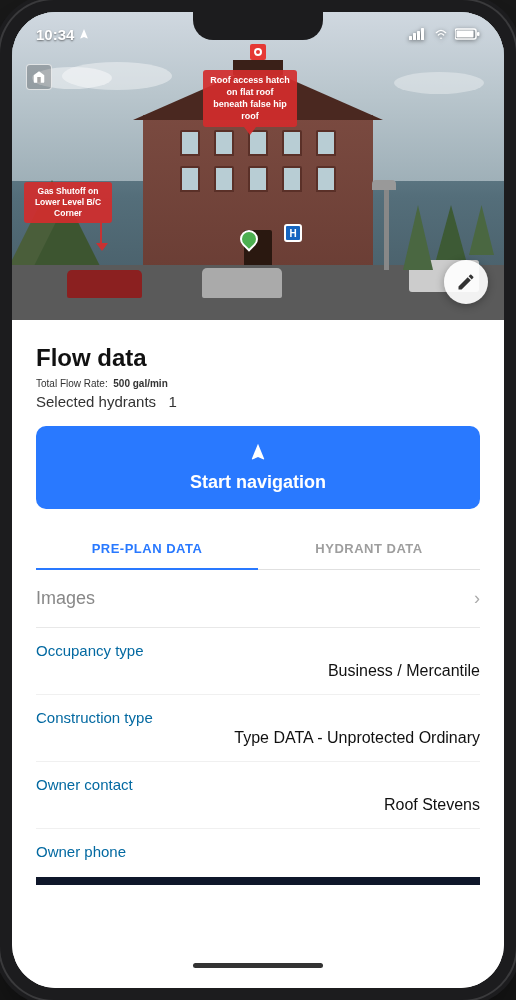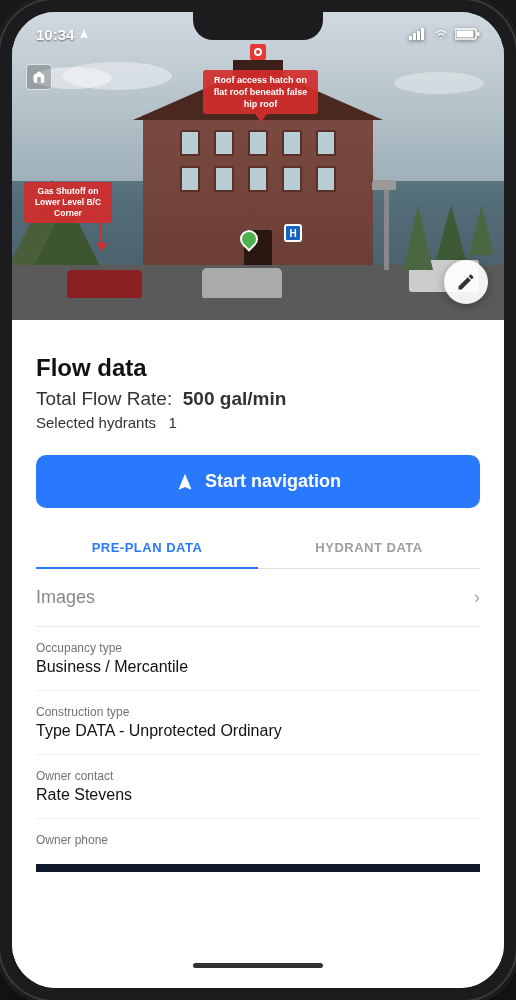--- a/index.html
+++ b/index.html
@@ -116,65 +116,66 @@
       display: flex;
       align-items: center;
       justify-content: center;
       box-shadow: 0 2px 8px rgba(0,0,0,0.3);
       cursor: pointer;
     }
 
     
     .content {
       background: #fff;
-      padding: 14px 24px;
+      padding: 4px 24px;
       overflow-y: auto;
       height: calc(100% - 308px);
     }
 
     .section-title {
       font-size: 24px;
       font-weight: 700;
       color: #111;
       padding-top: 20px;
       margin-bottom: 6px;
     }
 
     .flow-row {
-      font-size: 19px;
+      font-size: 10px;
       color: #333;
       margin-bottom: 4px;
     }
 
     .flow-value {
       font-weight: 600;
     }
 
     .hydrant-row {
       font-size: 15px;
       color: #333;
-      margin-bottom: 24px;
+      margin-bottom: 16px;
     }
 
     
     .nav-btn {
       width: 100%;
       background: #2979ff;
       color: #fff;
       border: none;
       border-radius: 10px;
       padding: 16px;
       font-size: 18px;
       font-weight: 600;
       display: flex;
       align-items: center;
       justify-content: center;
       gap: 10px;
       cursor: pointer;
       margin-bottom: 20px;
+      flex-direction: column;
     }
 
     
     .tabs {
       display: flex;
       border-bottom: 1px solid #e0e0e0;
       margin-bottom: 0;
     }
 
     .tab {
@@ -223,29 +224,30 @@
       line-height: 1;
     }
 
     
     .building-data-item {
       padding: 14px 0;
       border-bottom: 1px solid #f0f0f0;
     }
 
     .building-data-label {
-      font-size: 12px;
-      color: #737373;
+      font-size: 15px;
+      color: #0369a1;
       margin-bottom: 3px;
     }
 
     .building-data-value {
       font-size: 16px;
       color: #111;
       font-weight: 400;
+      text-align: right;
     }
 
     
     .home-indicator {
       position: absolute;
       bottom: 20px;
       left: 50%;
       transform: translateX(-50%);
       width: 130px;
       height: 5px;
@@ -357,21 +359,21 @@
       <div style="position:absolute;top:218px;left:228px;">
         <div style="width:18px;height:18px;background:#4caf50;border-radius:50% 50% 50% 0;transform:rotate(-45deg);border:2px solid white;"></div>
       </div>
 
       <div style="position:absolute;top:212px;left:272px;">
         <div style="width:18px;height:18px;background:#1565c0;border-radius:3px;transform:none;border:2px solid white;display:flex;align-items:center;justify-content:center;">
           <div style="transform:none;font-size:10px;color:white;font-weight:bold;">H</div>
         </div>
       </div>
 
-      <div style="position:absolute;top:58px;left:50%;transform:translateX(-55px);background:rgba(210,45,45,0.92);color:white;font-size:9px;font-weight:600;padding:4px 6px;border-radius:3px;line-height:1.35;text-align:center;width:115px;">
+      <div style="position:absolute;top:58px;left:50%;transform:translateX(-55px);background:rgba(210,45,45,0.92);color:white;font-size:9px;font-weight:600;padding:4px 6px;border-radius:3px;line-height:1.35;text-align:center;width:94px;">
         <span>Roof access hatch on flat roof beneath false hip roof</span>
         
         <div style="position:absolute;bottom:-8px;left:50%;transform:translateX(-50%);width:0;height:0;border-left:6px solid transparent;border-right:6px solid transparent;border-top:8px solid rgba(210,45,45,0.92);"></div>
       </div>
 
       <div style="position:absolute;top:170px;left:12px;background:rgba(210,45,45,0.92);color:white;font-size:8.5px;font-weight:600;padding:4px 5px;border-radius:3px;line-height:1.3;text-align:center;width:88px;">
         <span>Gas Shutoff on Lower Level B/C Corner</span>
         
         <div style="position:absolute;bottom:-20px;right:10px;width:2px;height:20px;background:rgba(210,45,45,0.9);"></div>
         <div style="position:absolute;bottom:-28px;right:4px;width:0;height:0;border-left:6px solid transparent;border-right:6px solid transparent;border-top:8px solid rgba(210,45,45,0.92);"></div>
@@ -434,21 +436,21 @@
           <div class="building-data-value">Business / Mercantile</div>
         </div>
 
         <div class="building-data-item">
           <div class="building-data-label">Construction type</div>
           <div class="building-data-value">Type DATA - Unprotected Ordinary</div>
         </div>
 
         <div class="building-data-item">
           <div class="building-data-label">Owner contact</div>
-          <div class="building-data-value">Rate Stevens</div>
+          <div class="building-data-value">Roof Stevens</div>
         </div>
 
         <div class="building-data-item" style="border-bottom: 8px solid #0f172a;">
           <div class="building-data-label">Owner phone</div>
           <div class="building-data-value"></div>
         </div>
 
       </div>
 
     </div>

